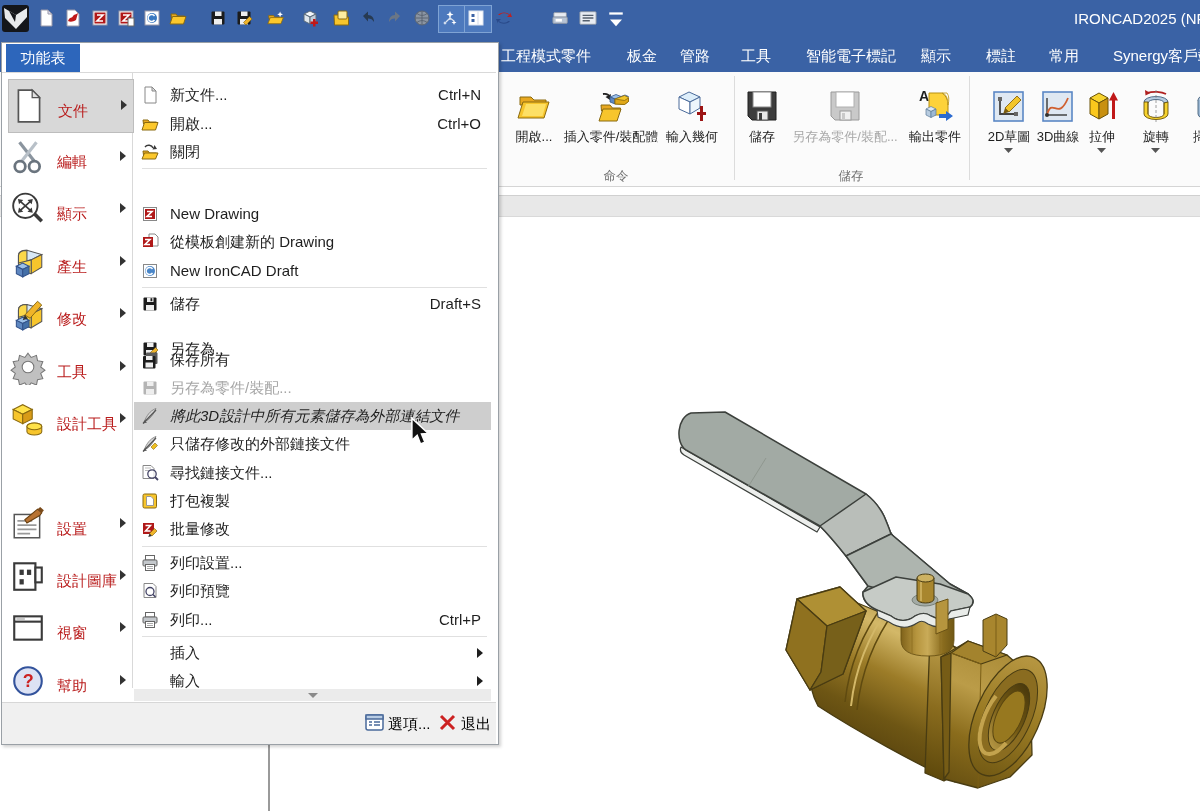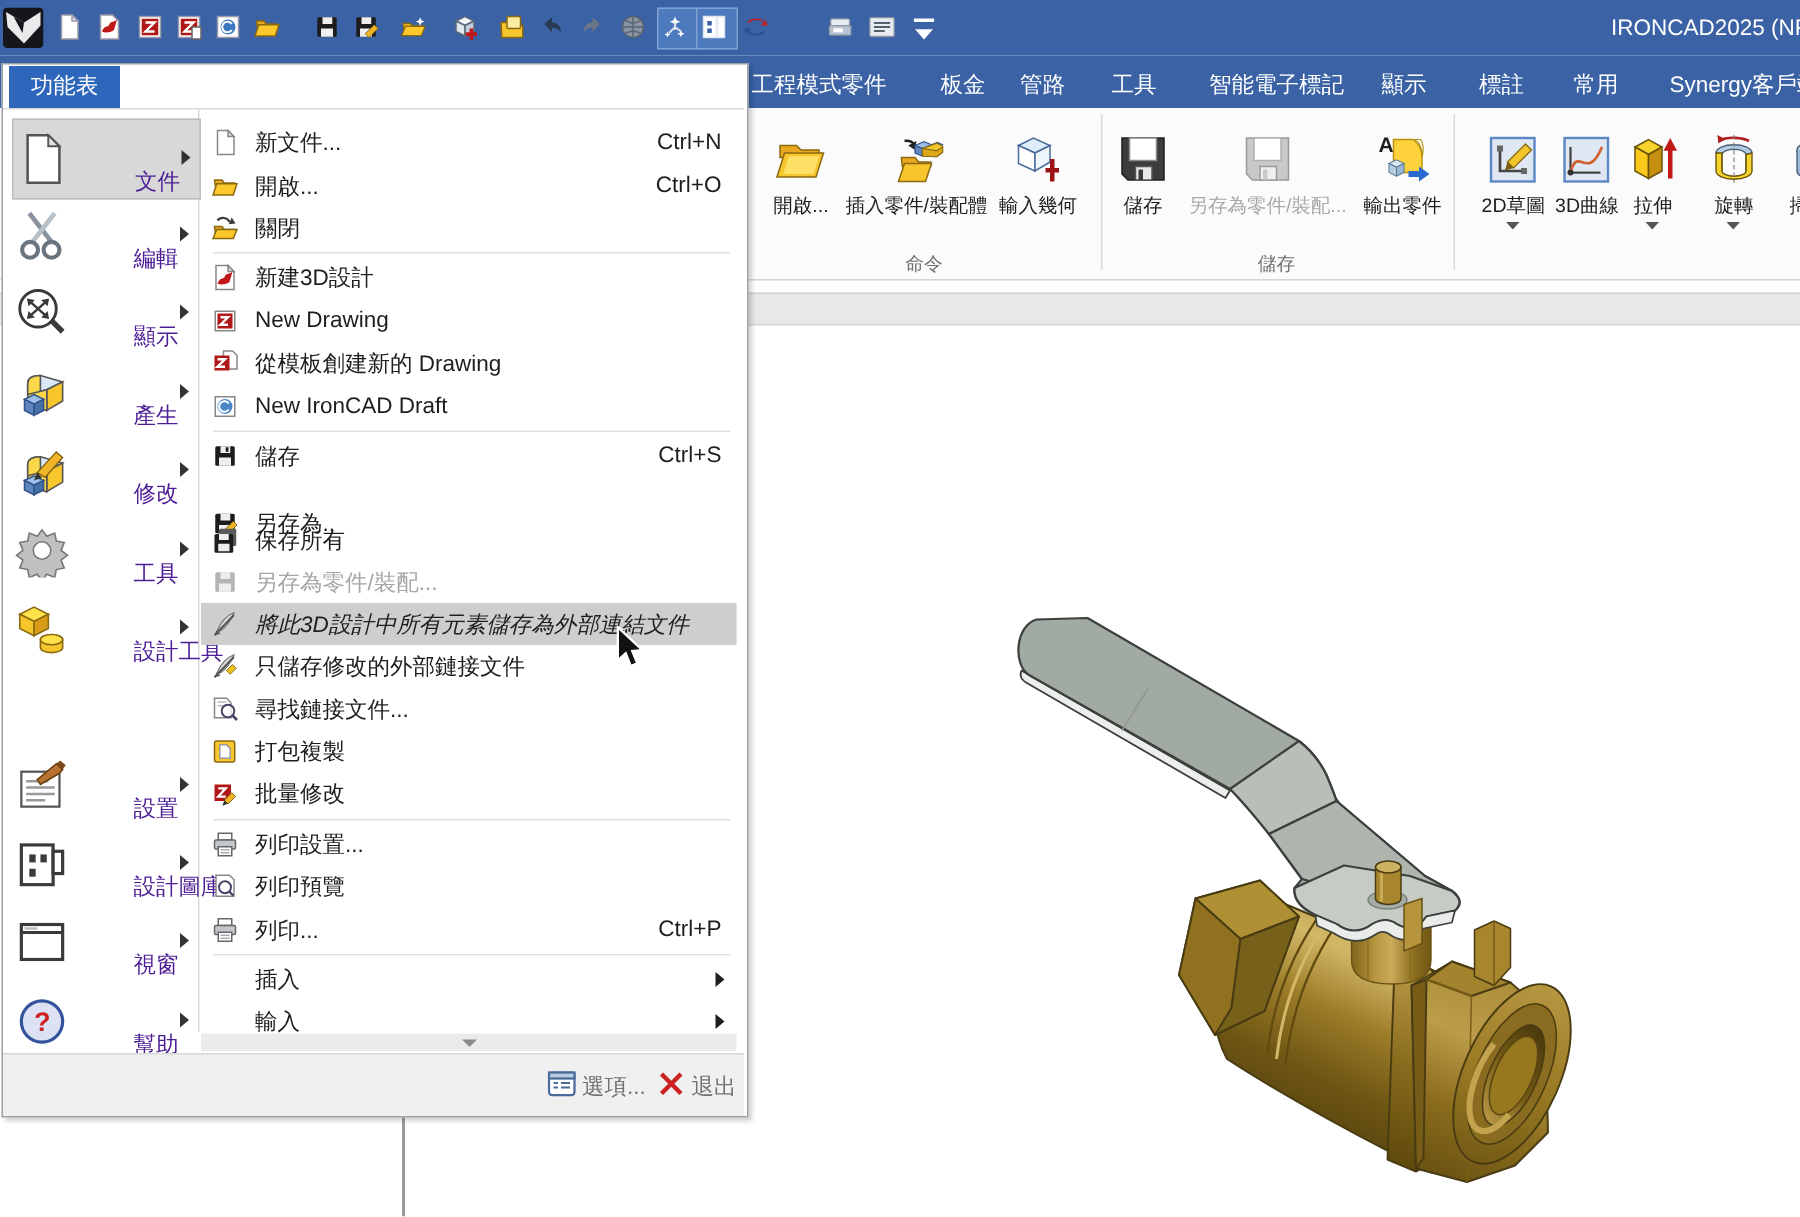--- a/index.html
+++ b/index.html
@@ -27,40 +27,40 @@
   #vline{left:268px;top:744px;width:2px;height:67px;background:#9a9a9a;}
   
   #popup{left:1px;top:42px;width:496px;height:701px;background:#ffffff;
          border:1px solid #9aa0a6;box-shadow:2px 2px 3px rgba(0,0,0,0.18);}
   #menubtn{left:4px;top:1px;width:74px;height:28px;background:#2d66bb;color:#fff;
            font-size:15px;text-align:center;line-height:28px;}
   #pophdrline{left:0;top:29px;width:494px;height:1px;background:#d9d9d9;}
   
   .sbitem{position:absolute;left:6px;width:124px;height:52px;}
   .sbitem .sic{position:absolute;left:2px;top:8px;width:36px;height:36px;}
-  .sbitem .slab{position:absolute;left:49px;top:32px;font-size:15px;color:#4c1d95;white-space:nowrap;margin-left:32px;}
+  .sbitem .slab{position:absolute;left:49px;top:22px;font-size:15px;color:#b91c1c;white-space:nowrap;}
   .sbitem .sarr{position:absolute;right:6px;top:20px;width:0;height:0;
                 border-left:6px solid #333;border-top:5px solid transparent;border-bottom:5px solid transparent;}
   .sbhl{background:#d8d8d8;border:1px solid #bdbdbd;}
   #sbsep{left:130px;top:30px;width:1px;height:615px;background:#d9d9d9;}
   
   .mi{position:absolute;left:132px;width:357px;height:28px;}
   .mi .mic{position:absolute;left:7px;top:5px;width:18px;height:18px;}
   .mi .mlab{position:absolute;left:36px;top:5px;font-size:15px;color:#1e1e1e;white-space:nowrap;}
   .mi .msc{position:absolute;right:10px;top:5px;font-size:15px;color:#1e1e1e;}
   .mi .marr{position:absolute;right:8px;top:9px;width:0;height:0;
             border-left:6px solid #1e1e1e;border-top:5px solid transparent;border-bottom:5px solid transparent;}
   .mihl{background:#cecece;font-style:italic;}
   .mgray .mlab{color:#a6a6a6;}
   .msep{position:absolute;left:140px;width:345px;height:1px;background:#e0e0e0;}
   #scrollhint{left:132px;top:646px;width:357px;height:12px;background:#ebebeb;}
   #scrollhint div{margin:4px auto 0 auto;width:0;height:0;border-top:5px solid #8a8a8a;
                   border-left:5px solid transparent;border-right:5px solid transparent;}
   #popbottom{left:0;top:659px;width:494px;height:41px;background:#f0f0f0;border-top:1px solid #d7d7d7;}
-  #popbottom .txt{position:absolute;top:12px;font-size:15px;color:#737373;}
+  #popbottom .txt{position:absolute;top:12px;font-size:15px;color:#000000;}
 </style>
 </head>
 <body>
   <div id="titlebar" class="abs">
     <div id="titletext" class="abs">IRONCAD2025 (NFR</div>
     <div class="qibox" style="left:438px"></div>
     <div class="qibox" style="left:464px"></div>
     <svg class="abs" style="left:2px;top:5px" width="27" height="27" viewBox="0 0 27 27">
       <rect x="0" y="0" width="27" height="27" rx="3" fill="#14161a"></rect>
       <path d="M2 3 L14 10 L25 3 L25 12 L14 24 L3 13z" fill="#e8eaec"></path>
@@ -519,28 +519,20 @@
     </div>
     <div class="mi" style="top:95px">
       <svg class="mic" viewBox="0 0 18 18">
         <path d="M4 4 a4.5 4 0 0 1 8 1" fill="none" stroke="#3a3a3a" stroke-width="1.4"></path>
         <path d="M13.5 2 l-2 4.5 4.5-.5z" fill="#3a3a3a"></path>
         <path d="M2 8 h5 l1.5 2 h7 v2 h-13z" fill="#e8a820" stroke="#8a6a10"></path>
         <path d="M1 16 L3.5 10 H17 L14.5 16Z" fill="#fcc82c" stroke="#8a6a10"></path>
       </svg>
       <span class="mlab">關閉</span>
     </div>
-    <div class="mi" style="top:128px">
-      <svg class="mic" viewBox="0 0 18 18">
-        <path d="M3 1 h8 l4 4 v12 h-12z" fill="#fff" stroke="#888"></path>
-        <path d="M11 1 l4 4 h-4z" fill="#e0e0e0" stroke="#888"></path>
-        <path d="M4 13 C6 8 8 11 9 8 C10 6 12 7 14 5 L12 12 C9 14 6 14 4 13z" fill="#c01818"></path>
-      </svg>
-      <span class="mlab">新建3D設計</span>
-    </div>
     <div class="mi" style="top:156.5px">
       <svg class="mic" viewBox="0 0 18 18">
         <rect x="2.5" y="2.5" width="13" height="13" fill="#fff" stroke="#888"></rect>
         <rect x="4" y="4" width="10" height="10" fill="#b01818"></rect>
         <path d="M6 6.5 h5 l-5 5 h5" stroke="#fff" stroke-width="1.6" fill="none"></path>
       </svg>
       <span class="mlab">New Drawing</span>
     </div>
     <div class="mi" style="top:185px">
       <svg class="mic" viewBox="0 0 18 18">
@@ -559,21 +551,21 @@
       <span class="mlab">New IronCAD Draft</span>
     </div>
     <div class="mi" style="top:246.5px">
       <svg class="mic" viewBox="0 0 18 18">
         <rect x="2.5" y="2.5" width="13" height="13" rx="1" fill="#1c1c1c"></rect>
         <rect x="6" y="2.5" width="6.5" height="4.5" fill="#eee"></rect>
         <rect x="9.5" y="3.2" width="1.8" height="3" fill="#1c1c1c"></rect>
         <rect x="5" y="10" width="8" height="5.5" fill="#eee"></rect>
       </svg>
       <span class="mlab">儲存</span>
-      <span class="msc">Ctrl+S</span>
+      <span class="msc">Draft+S</span>
     </div>
     <div class="mi" style="top:292px">
       <svg class="mic" viewBox="0 0 18 18">
         <rect x="2.5" y="2.5" width="13" height="13" rx="1" fill="#1c1c1c"></rect>
         <rect x="6" y="2.5" width="6.5" height="4.5" fill="#eee"></rect>
         <rect x="5" y="10" width="8" height="5.5" fill="#eee"></rect>
         <path d="M8.5 13.5 L14.5 7.5 L17 10 L11 16Z" fill="#f0b429" stroke="#7a5c08" stroke-width=".6"></path>
         <path d="M8.5 13.5 l-1.5 4 4-1.5z" fill="#333"></path>
       </svg>
       <span class="mlab">另存為..</span>

